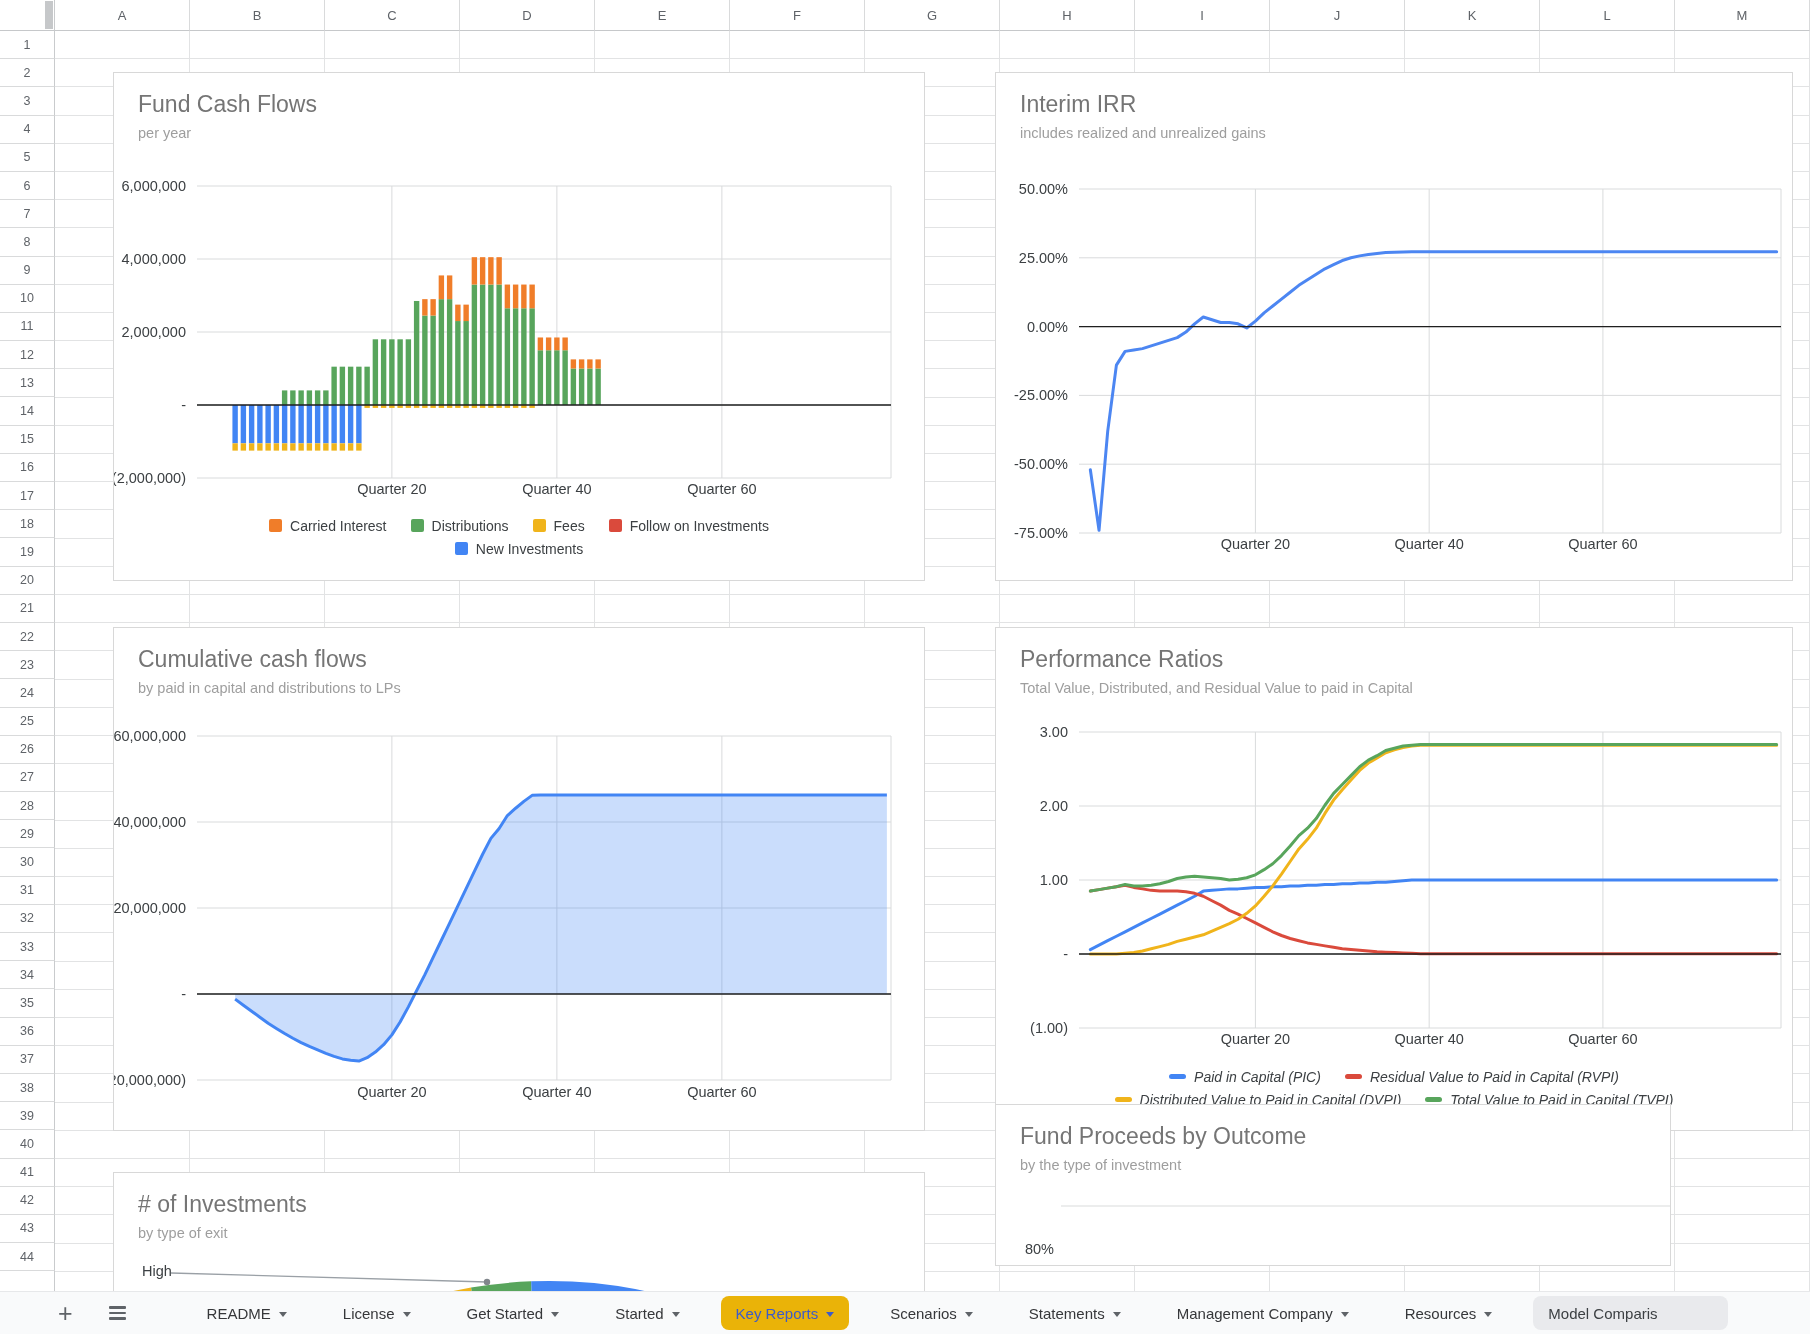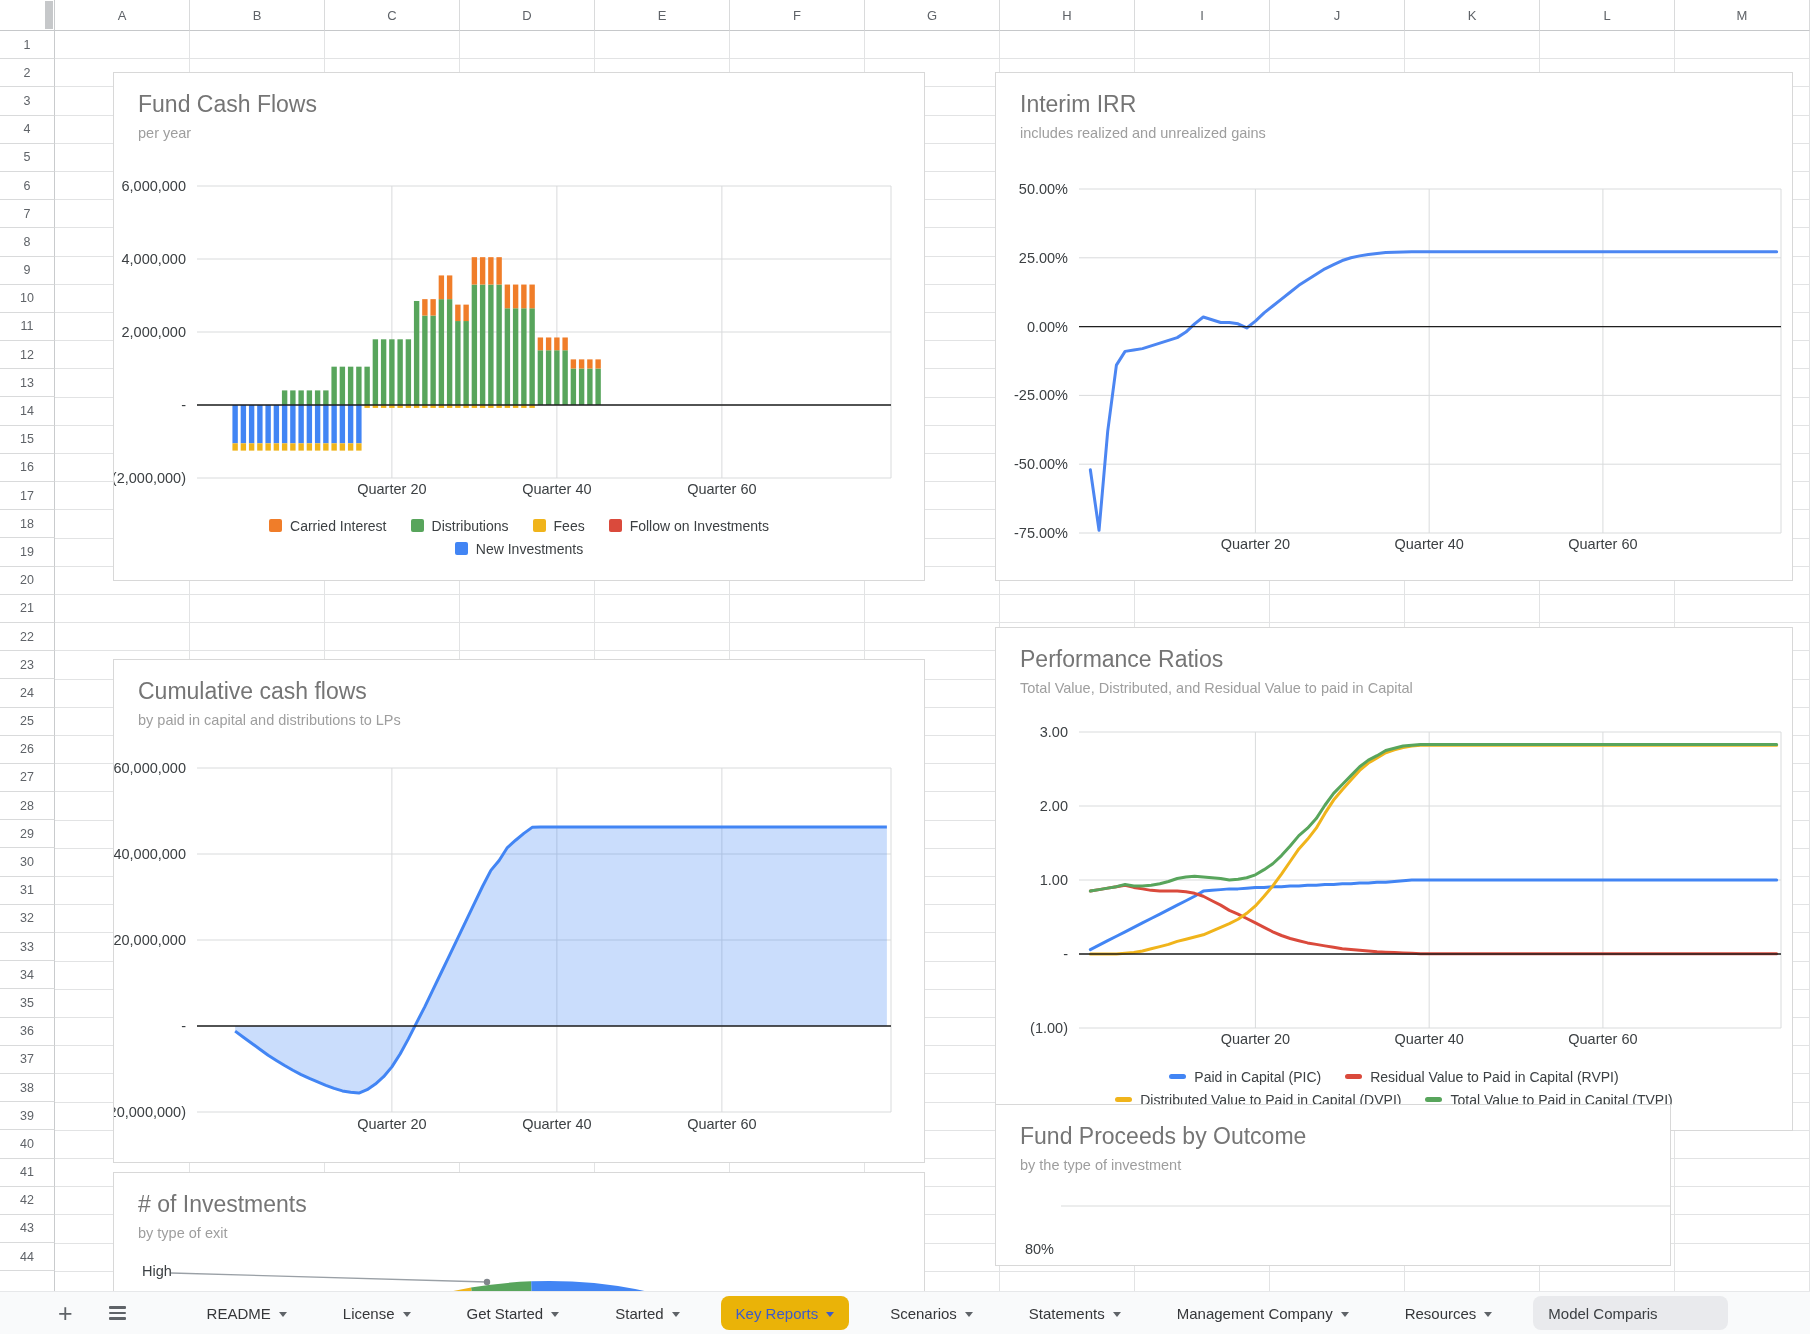--- a/index.html
+++ b/index.html
@@ -302,21 +302,21 @@
         <line x1="433.15625" y1="116" x2="433.15625" y2="460" stroke="#D9DBDC" stroke-width="1"></line>
         <text x="433.15625" y="476" text-anchor="middle" font-size="14.5" fill="#3C4043" style="font-family:'Liberation Sans',sans-serif">Quarter 40</text>
         <line x1="606.90625" y1="116" x2="606.90625" y2="460" stroke="#D9DBDC" stroke-width="1"></line>
         <text x="606.90625" y="476" text-anchor="middle" font-size="14.5" fill="#3C4043" style="font-family:'Liberation Sans',sans-serif">Quarter 60</text>
         <line x1="785" y1="116" x2="785" y2="460" stroke="#D9DBDC" stroke-width="1"></line>
         <polyline points="94.34375,396.704 103.03125,457.248 111.71875,358.176 120.40625,292.12800000000004 129.09375,278.368 137.78125,276.99199999999996 146.46875,275.616 155.15625,272.864 163.84375,270.11199999999997 172.53125,267.36 181.21875,264.608 189.90625,259.10400000000004 198.59375,250.848 207.28125,243.968 215.96875,246.72 224.65625,249.472 233.34375,249.472 242.03125,250.848 250.71875,254.976 259.40625,248.096 268.09375,239.84 276.78125,232.95999999999998 285.46875,226.07999999999998 294.15625,219.20000000000002 302.84375,212.32000000000002 311.53125,206.816 320.21875,201.312 328.90625,195.808 337.59375,191.68 346.28125,187.55199999999996 354.96875,184.8 363.65625,182.8736 372.34375,181.49759999999998 381.03125,180.39679999999998 389.71875,179.57119999999998 398.40625,179.296 407.09375,179.0208 415.78125,178.74560000000002 424.46875,178.74560000000002 433.15625,178.74560000000002 441.84375,178.74560000000002 450.53125000000006,178.74560000000002 459.21875,178.74560000000002 467.90624999999994,178.74560000000002 476.59375,178.74560000000002 485.28125,178.74560000000002 493.96875000000006,178.74560000000002 502.65625,178.74560000000002 511.34374999999994,178.74560000000002 520.03125,178.74560000000002 528.71875,178.74560000000002 537.40625,178.74560000000002 546.09375,178.74560000000002 554.78125,178.74560000000002 563.46875,178.74560000000002 572.15625,178.74560000000002 580.84375,178.74560000000002 589.53125,178.74560000000002 598.21875,178.74560000000002 606.90625,178.74560000000002 615.59375,178.74560000000002 624.28125,178.74560000000002 632.96875,178.74560000000002 641.65625,178.74560000000002 650.34375,178.74560000000002 659.03125,178.74560000000002 667.71875,178.74560000000002 676.40625,178.74560000000002 685.09375,178.74560000000002 693.78125,178.74560000000002 702.46875,178.74560000000002 711.15625,178.74560000000002 719.84375,178.74560000000002 728.53125,178.74560000000002 737.21875,178.74560000000002 745.90625,178.74560000000002 754.59375,178.74560000000002 763.28125,178.74560000000002 771.96875,178.74560000000002 780.65625,178.74560000000002" fill="none" stroke="#4C86F2" stroke-width="3" stroke-linejoin="round" stroke-linecap="round"></polyline>
         <line x1="83" y1="253.6" x2="785" y2="253.6" stroke="#1F1F1F" stroke-width="1.4"></line>
       </svg>
   </div>
 
-  <div class="panel" id="cumulative_cash_flows" style="left: 113px; top: 659px; width: 812px; height: 504px;">
+  <div class="panel" id="cumulative_cash_flows" style="left: 113px; top: 627px; width: 812px; height: 504px;">
     <div class="ct">Cumulative cash flows</div>
     <div class="cs">by paid in capital and distributions to LPs</div>
     <svg class="plot" width="812" height="504">
         <line x1="83" y1="108" x2="777" y2="108" stroke="#D9DBDC" stroke-width="1"></line>
         <text x="72" y="113" text-anchor="end" font-size="14.5" fill="#3C4043" style="font-family:'Liberation Sans',sans-serif">60,000,000</text>
         <line x1="83" y1="194" x2="777" y2="194" stroke="#D9DBDC" stroke-width="1"></line>
         <text x="72" y="199" text-anchor="end" font-size="14.5" fill="#3C4043" style="font-family:'Liberation Sans',sans-serif">40,000,000</text>
         <line x1="83" y1="280" x2="777" y2="280" stroke="#D9DBDC" stroke-width="1"></line>
         <text x="72" y="285" text-anchor="end" font-size="14.5" fill="#3C4043" style="font-family:'Liberation Sans',sans-serif">20,000,000</text>
         <line x1="83" y1="366" x2="777" y2="366" stroke="#D9DBDC" stroke-width="1"></line>
@@ -356,21 +356,21 @@
         <text x="433.15625" y="416" text-anchor="middle" font-size="14.5" fill="#3C4043" style="font-family:'Liberation Sans',sans-serif">Quarter 40</text>
         <line x1="606.90625" y1="104" x2="606.90625" y2="400" stroke="#D9DBDC" stroke-width="1"></line>
         <text x="606.90625" y="416" text-anchor="middle" font-size="14.5" fill="#3C4043" style="font-family:'Liberation Sans',sans-serif">Quarter 60</text>
         <line x1="785" y1="104" x2="785" y2="400" stroke="#D9DBDC" stroke-width="1"></line>
         <polyline points="94.34375,321.56 103.03125,317.12 111.71875,312.68 120.40625,308.24 129.09375,303.8 137.78125,299.36 146.46875,294.92 155.15625,290.48 163.84375,286.03999999999996 172.53125,281.6 181.21875,277.15999999999997 189.90625,272.72 198.59375,268.28 207.28125,263.1 215.96875,262.36 224.65625,261.62 233.34375,260.88 242.03125,260.88 250.71875,260.14 259.40625,259.4 268.09375,259.4 276.78125,258.65999999999997 285.46875,258.65999999999997 294.15625,257.92 302.84375,257.92 311.53125,257.17999999999995 320.21875,257.17999999999995 328.90625,256.44 337.59375,256.44 346.28125,255.70000000000002 354.96875,255.70000000000002 363.65625,254.96 372.34375,254.96 381.03125,254.22 389.71875,254.22 398.40625,253.48 407.09375,252.74 415.78125,252 424.46875,252 433.15625,252 441.84375,252 450.53125000000006,252 459.21875,252 467.90624999999994,252 476.59375,252 485.28125,252 493.96875000000006,252 502.65625,252 511.34374999999994,252 520.03125,252 528.71875,252 537.40625,252 546.09375,252 554.78125,252 563.46875,252 572.15625,252 580.84375,252 589.53125,252 598.21875,252 606.90625,252 615.59375,252 624.28125,252 632.96875,252 641.65625,252 650.34375,252 659.03125,252 667.71875,252 676.40625,252 685.09375,252 693.78125,252 702.46875,252 711.15625,252 719.84375,252 728.53125,252 737.21875,252 745.90625,252 754.59375,252 763.28125,252 771.96875,252 780.65625,252" fill="none" stroke="#4285F4" stroke-width="3" stroke-linejoin="round" stroke-linecap="round"></polyline>
         <polyline points="94.34375,263.1 103.03125,261.62 111.71875,260.14 120.40625,258.65999999999997 129.09375,257.17999999999995 137.78125,259.4 146.46875,260.88 155.15625,262.36 163.84375,263.1 172.53125,263.1 181.21875,263.1 189.90625,263.84000000000003 198.59375,265.32000000000005 207.28125,268.28 215.96875,272.72 224.65625,277.15999999999997 233.34375,282.34000000000003 242.03125,286.03999999999996 250.71875,290.48 259.40625,294.92 268.09375,299.36 276.78125,303.8 285.46875,307.5 294.15625,310.46000000000004 302.84375,312.68 311.53125,314.9 320.21875,316.38 328.90625,317.86 337.59375,319.34 346.28125,320.82 354.96875,321.56 363.65625,322.3 372.34375,323.03999999999996 381.03125,323.78 389.71875,324.15 398.40625,324.52 407.09375,324.89 415.78125,325.26 424.46875,325.63 433.15625,325.63 441.84375,325.63 450.53125000000006,325.63 459.21875,325.63 467.90624999999994,325.63 476.59375,325.63 485.28125,325.63 493.96875000000006,325.63 502.65625,325.63 511.34374999999994,325.63 520.03125,325.63 528.71875,325.63 537.40625,325.63 546.09375,325.63 554.78125,325.63 563.46875,325.63 572.15625,325.63 580.84375,325.63 589.53125,325.63 598.21875,325.63 606.90625,325.63 615.59375,325.63 624.28125,325.63 632.96875,325.63 641.65625,325.63 650.34375,325.63 659.03125,325.63 667.71875,325.63 676.40625,325.63 685.09375,325.63 693.78125,325.63 702.46875,325.63 711.15625,325.63 719.84375,325.63 728.53125,325.63 737.21875,325.63 745.90625,325.63 754.59375,325.63 763.28125,325.63 771.96875,325.63 780.65625,325.63" fill="none" stroke="#DA4A3C" stroke-width="3" stroke-linejoin="round" stroke-linecap="round"></polyline>
         <polyline points="94.34375,326 103.03125,326 111.71875,326 120.40625,326 129.09375,325.26 137.78125,324.52 146.46875,323.03999999999996 155.15625,320.82 163.84375,318.6 172.53125,316.38 181.21875,313.42 189.90625,311.2 198.59375,308.98 207.28125,306.76 215.96875,303.06 224.65625,299.36 233.34375,295.66 242.03125,291.22 250.71875,285.3 259.40625,277.9 268.09375,268.28 276.78125,257.92 285.46875,246.07999999999998 294.15625,233.5 302.84375,220.92000000000002 311.53125,211.3 320.21875,200.2 328.90625,185.4 337.59375,172.07999999999998 346.28125,161.72 354.96875,152.1 363.65625,142.48000000000002 372.34375,135.07999999999998 381.03125,129.90000000000003 389.71875,124.71999999999997 398.40625,121.75999999999999 407.09375,119.54000000000002 415.78125,118.06 424.46875,117.32 433.15625,117.32 441.84375,117.32 450.53125000000006,117.32 459.21875,117.32 467.90624999999994,117.32 476.59375,117.32 485.28125,117.32 493.96875000000006,117.32 502.65625,117.32 511.34374999999994,117.32 520.03125,117.32 528.71875,117.32 537.40625,117.32 546.09375,117.32 554.78125,117.32 563.46875,117.32 572.15625,117.32 580.84375,117.32 589.53125,117.32 598.21875,117.32 606.90625,117.32 615.59375,117.32 624.28125,117.32 632.96875,117.32 641.65625,117.32 650.34375,117.32 659.03125,117.32 667.71875,117.32 676.40625,117.32 685.09375,117.32 693.78125,117.32 702.46875,117.32 711.15625,117.32 719.84375,117.32 728.53125,117.32 737.21875,117.32 745.90625,117.32 754.59375,117.32 763.28125,117.32 771.96875,117.32 780.65625,117.32" fill="none" stroke="#F0B41B" stroke-width="3" stroke-linejoin="round" stroke-linecap="round"></polyline>
         <polyline points="94.34375,263.1 103.03125,261.62 111.71875,260.14 120.40625,258.65999999999997 129.09375,256.44 137.78125,257.92 146.46875,257.92 155.15625,257.17999999999995 163.84375,255.70000000000002 172.53125,253.48 181.21875,250.52 189.90625,249.04 198.59375,248.3 207.28125,249.04 215.96875,249.77999999999997 224.65625,250.52 233.34375,252 242.03125,251.26000000000002 250.71875,249.77999999999997 259.40625,246.82 268.09375,241.64000000000001 276.78125,235.72000000000003 285.46875,227.57999999999998 294.15625,217.96 302.84375,207.6 311.53125,200.2 320.21875,190.57999999999998 328.90625,177.26000000000002 337.59375,165.42000000000002 346.28125,156.54 354.96875,147.66 363.65625,138.78000000000003 372.34375,132.12 381.03125,127.68 389.71875,122.5 398.40625,120.28000000000003 407.09375,118.06 415.78125,117.32 424.46875,116.57999999999998 433.15625,116.57999999999998 441.84375,116.57999999999998 450.53125000000006,116.57999999999998 459.21875,116.57999999999998 467.90624999999994,116.57999999999998 476.59375,116.57999999999998 485.28125,116.57999999999998 493.96875000000006,116.57999999999998 502.65625,116.57999999999998 511.34374999999994,116.57999999999998 520.03125,116.57999999999998 528.71875,116.57999999999998 537.40625,116.57999999999998 546.09375,116.57999999999998 554.78125,116.57999999999998 563.46875,116.57999999999998 572.15625,116.57999999999998 580.84375,116.57999999999998 589.53125,116.57999999999998 598.21875,116.57999999999998 606.90625,116.57999999999998 615.59375,116.57999999999998 624.28125,116.57999999999998 632.96875,116.57999999999998 641.65625,116.57999999999998 650.34375,116.57999999999998 659.03125,116.57999999999998 667.71875,116.57999999999998 676.40625,116.57999999999998 685.09375,116.57999999999998 693.78125,116.57999999999998 702.46875,116.57999999999998 711.15625,116.57999999999998 719.84375,116.57999999999998 728.53125,116.57999999999998 737.21875,116.57999999999998 745.90625,116.57999999999998 754.59375,116.57999999999998 763.28125,116.57999999999998 771.96875,116.57999999999998 780.65625,116.57999999999998" fill="none" stroke="#58A55C" stroke-width="3" stroke-linejoin="round" stroke-linecap="round"></polyline>
         <line x1="83" y1="326" x2="785" y2="326" stroke="#1F1F1F" stroke-width="1.4"></line>
       </svg>
-    <div class="legend" style="top: 439px;">
+    <div class="legend" style="top: 439px; font-style: italic;">
         <div class="lrow">
           <div class="litem">
             <span class="sw dash" style="background: rgb(66, 133, 244);"></span>
             <span>Paid in Capital (PIC)</span>
           </div>
           <div class="litem">
             <span class="sw dash" style="background: rgb(218, 74, 60);"></span>
             <span>Residual Value to Paid in Capital (RVPI)</span>
           </div>
         </div>

